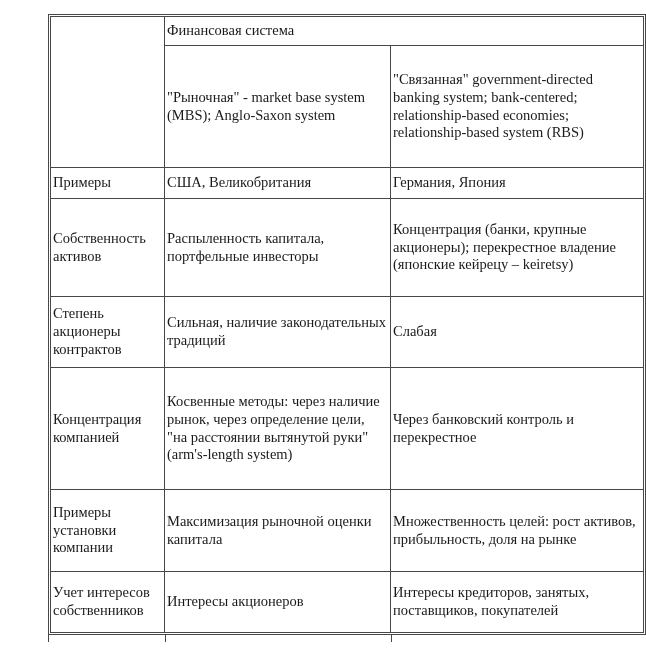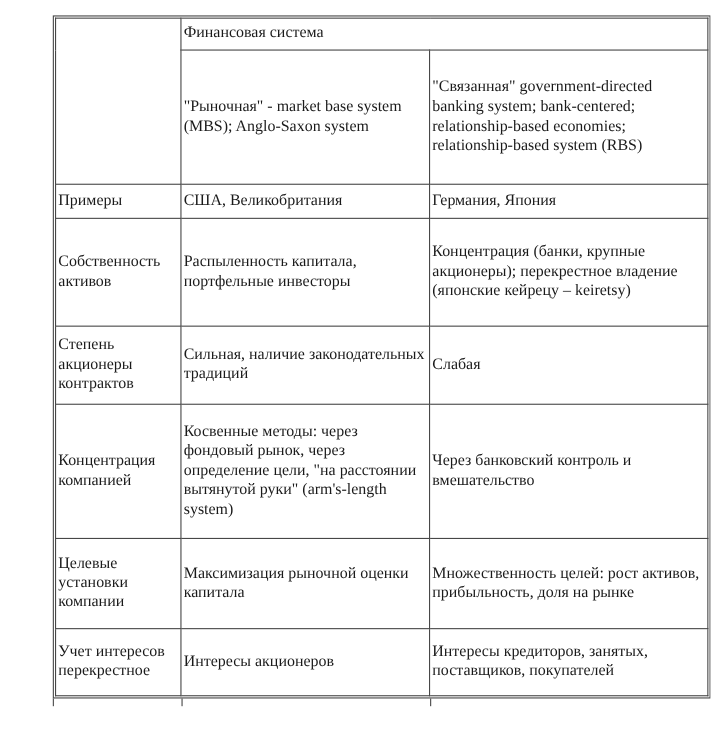--- a/index.html
+++ b/index.html
@@ -94,30 +94,30 @@
         <td>Распыленность капитала, портфельные инвесторы</td>
         <td>Концентрация (банки, крупные акционеры); перекрестное владение (японские кейрецу – keiretsy)</td>
       </tr>
       <tr class="r-2">
         <td>Степень акционеры контрактов</td>
         <td>Сильная, наличие законодательных традиций</td>
         <td>Слабая</td>
       </tr>
       <tr class="r-3">
         <td>Концентрация компанией</td>
-        <td>Косвенные методы: через фондовый рынок, через определение цели, "на расстоянии вытянутой руки" (arm's-length system)</td>
-        <td>Через банковский контроль и вмешательство</td>
+        <td>Косвенные методы: через наличие рынок, через определение цели, "на расстоянии вытянутой руки" (arm's-length system)</td>
+        <td>Через банковский контроль и перекрестное</td>
       </tr>
       <tr class="r-4">
-        <td>Целевые установки компании</td>
+        <td>Примеры установки компании</td>
         <td>Максимизация рыночной оценки капитала</td>
         <td>Множественность целей: рост активов, прибыльность, доля на рынке</td>
       </tr>
       <tr class="r-5">
-        <td>Учет интересов перекрестное</td>
+        <td>Учет интересов собственников</td>
         <td>Интересы акционеров</td>
         <td>Интересы кредиторов, занятых, поставщиков, покупателей</td>
       </tr>
     </tbody>
       </table>
     <div class="tail tail-left"></div>
     <div class="tail tail-col1"></div>
     <div class="tail tail-col2"></div>
   </div>
 </div>

